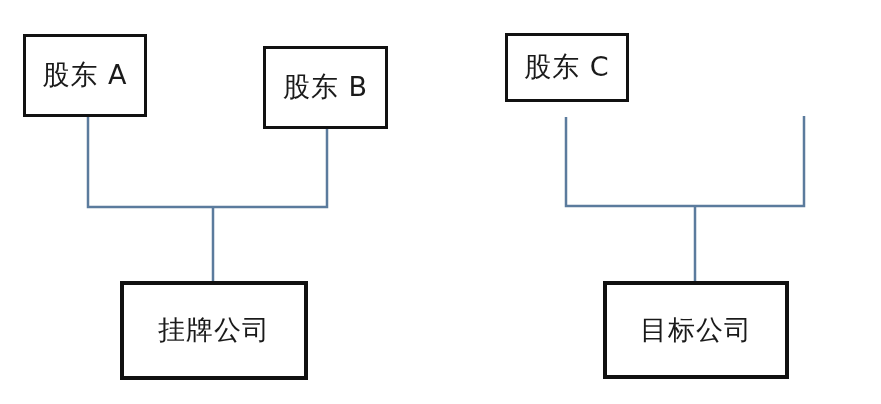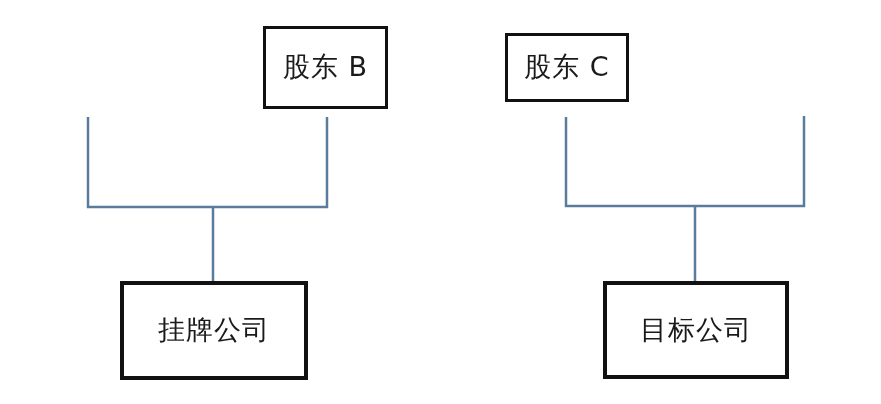--- a/index.html
+++ b/index.html
@@ -34,38 +34,41 @@
     font-size: 27px;
     letter-spacing: 1px;
     text-align: center;
     line-height: 1.35;
     box-sizing: border-box;
   }
   .node.company {
     border-width: 4px;
   }
   .node-shareholder-a { left: 23px;  top: 34px; width: 124px; height: 83px; }
-  .node-shareholder-b { left: 263px; top: 26px; width: 125px; height: 83px; }
+  .node-shareholder-b { left: 263px; top: 46px; width: 125px; height: 83px; }
   .node-shareholder-c { left: 505px; top: 33px; width: 124px; height: 69px; }
   .node-shareholder-d { left: 733px; top: 33px; width: 125px; height: 84px; }
   .node-listed-company { left: 120px; top: 281px; width: 188px; height: 99px; text-align: right; }
   .node-target-company { left: 603px; top: 281px; width: 186px; height: 98px; }
 </style>
 </head>
 <body>
 
 <div class="canvas">
 
   <svg class="connector-layer" viewBox="0 0 881 404" xmlns="http://www.w3.org/2000/svg">
     <path d="M 88 117 V 207 H 327 V 117" fill="none" stroke-width="2.5" stroke="#5b7b9d"></path>
     <path d="M 213 207 V 281" fill="none" stroke-width="2.5" stroke="#5b7b9d"></path>
     <path d="M 566 117 V 206 H 804 V 116" fill="none" stroke-width="2.5" stroke="#5b7b9d"></path>
     <path d="M 695 206 V 281" fill="none" stroke-width="2.5" stroke="#5b7b9d"></path>
   </svg>
 
+  <div class="node node-shareholder-a">
+    <span>股东 A</span>
+  </div>
 
   <div class="node node-shareholder-b">
     <span>股东 B</span>
   </div>
 
   <div class="node node-shareholder-c">
     <span>股东 C</span>
   </div>
 
 

